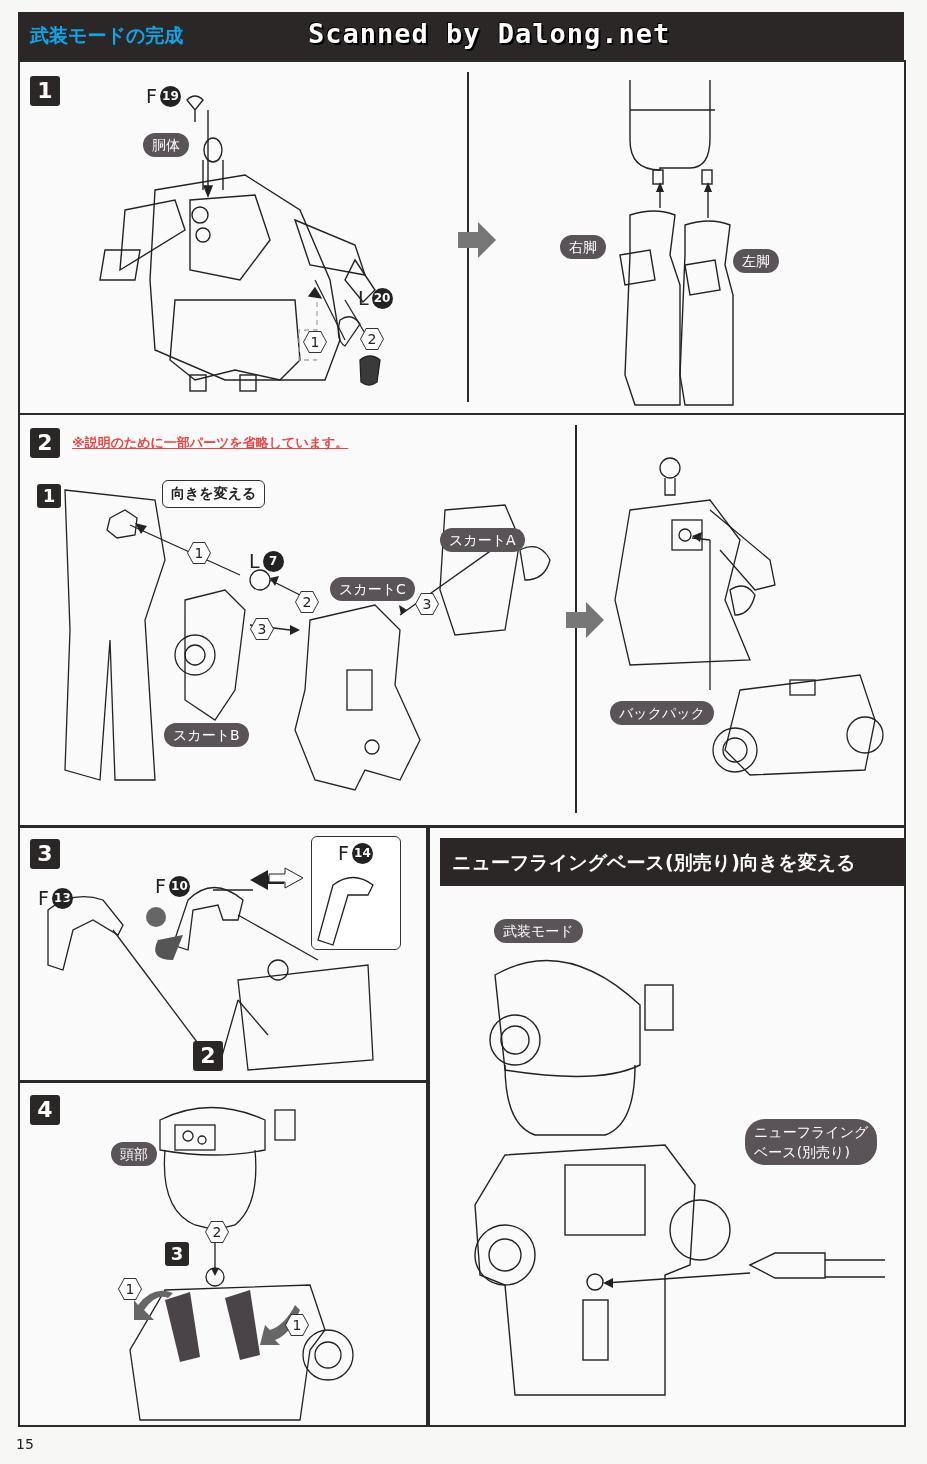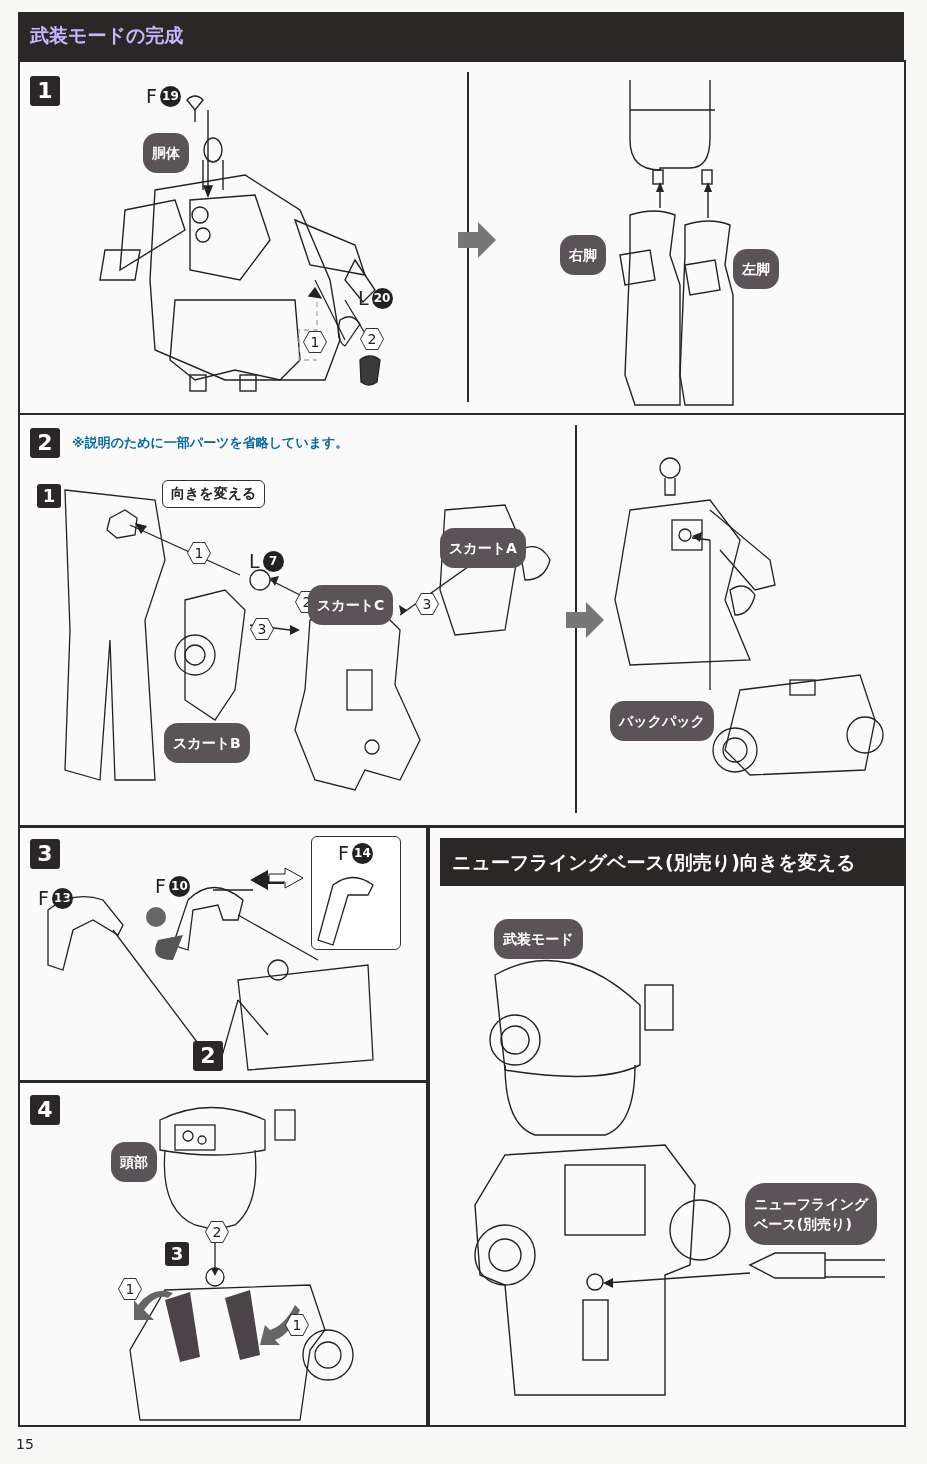--- a/index.html
+++ b/index.html
@@ -1,39 +1,40 @@
 <!DOCTYPE html>
 <html><head>
 <meta charset="utf-8">
 <style>
   html,body{margin:0;padding:0;}
   body{width:927px;height:1464px;background:#f7f7f6;position:relative;overflow:hidden;font-family:"DejaVu Sans","Liberation Sans",sans-serif;color:#222;}
   .header{position:absolute;left:18px;top:12px;width:886px;height:48px;background:#2b2727;}
-  .header-title{position:absolute;left:12px;top:11px;color:#c4b5fd;font-weight:bold;font-size:19px;letter-spacing:0px;}
+  .header-title{position:absolute;left:12px;top:11px;color:#0ea5e9;font-weight:bold;font-size:19px;letter-spacing:0px;}
   .watermark{position:absolute;left:290px;top:6px;color:#fff;font-weight:bold;font-size:27px;font-family:"DejaVu Sans Mono","Liberation Mono",monospace;text-shadow:2px 2px 0 #000,-1px -1px 0 #000;letter-spacing:1px;}
   .frame{position:absolute;border:2px solid #2a2a2a;background:#fafafa;}
   .step{position:absolute;width:30px;height:30px;background:#2b2727;color:#fff;font-weight:bold;font-size:22px;text-align:center;line-height:30px;border-radius:3px;}
   .step.small{width:24px;height:24px;font-size:18px;line-height:24px;}
-  .pill{position:absolute;background:#5a5458;color:#fff;font-size:14px;font-weight:bold;padding:11px 9px;border-radius:14px;white-space:nowrap;line-height:18px;}
-  .note{position:absolute;font-size:13px;font-weight:bold;color:#0369a1;}
+  .pill{position:absolute;background:#5a5458;color:#fff;font-size:14px;font-weight:normal;padding:3px 9px;border-radius:14px;white-space:nowrap;line-height:18px;}
+  .note{position:absolute;font-size:13px;font-weight:bold;color:#ef4444;text-decoration:underline;}
   .callout{position:absolute;border:1.5px solid #333;border-radius:6px;background:#fff;font-size:14px;font-weight:bold;padding:4px 8px;}
   .part-ref{position:absolute;font-size:19px;color:#222;display:flex;align-items:center;gap:3px;}
   .part-ref .num{display:inline-block;width:21px;height:21px;border-radius:50%;background:#222;color:#fff;font-size:12px;font-weight:bold;text-align:center;line-height:21px;}
   .hex{position:absolute;width:22px;height:20px;font-size:14px;text-align:center;line-height:20px;background:#fff;clip-path:polygon(25% 0,75% 0,100% 50%,75% 100%,25% 100%,0 50%);}
   .hex-wrap{position:absolute;width:24px;height:22px;background:#333;clip-path:polygon(25% 0,75% 0,100% 50%,75% 100%,25% 100%,0 50%);}
   .divider{position:absolute;background:#2a2a2a;}
   .section-bar{position:absolute;left:440px;top:838px;width:464px;height:48px;background:#2b2727;color:#fff;font-weight:bold;font-size:19px;line-height:48px;text-indent:12px;}
   .page-number{position:absolute;left:16px;top:1436px;font-size:14px;color:#222;}
   svg.art{position:absolute;overflow:visible;}
 </style>
 </head>
 <body>
 
 <div class="header">
   <span class="header-title">武装モードの完成</span>
+  <span class="watermark">Scanned by Dalong.net</span>
 </div>
 
 <div class="frame" style="left:18px;top:60px;width:884px;height:352px;"></div>
 <div class="divider" style="left:467px;top:72px;width:1.5px;height:330px;"></div>
 <div class="step" style="left:30px;top:76px;">1</div>
 
 <div class="part-ref" style="left:146px;top:85px;">
   <span>F</span>
   <span class="num">19</span>
 </div>
@@ -141,21 +142,21 @@
 <div class="hex-wrap" style="left:295px;top:591px;">
     <div class="hex" style="left:1px;top:1px;">2</div>
   </div>
 <div class="hex-wrap" style="left:250px;top:618px;">
     <div class="hex" style="left:1px;top:1px;">3</div>
   </div>
 <div class="hex-wrap" style="left:415px;top:593px;">
     <div class="hex" style="left:1px;top:1px;">3</div>
   </div>
 <div class="pill" style="left:440px;top:484px;margin-top:44px;">スカートA</div>
-<div class="pill" style="left:308px;top:577px;margin-top:8px;">スカートC</div>
+<div class="pill" style="left:330px;top:577px;">スカートC</div>
 <div class="pill" style="left:164px;top:723px;">スカートB</div>
 
 <svg class="art" style="left:566px;top:602px;" width="40" height="36" viewBox="0 0 40 36">
   <polygon points="0,10 20,10 20,0 38,18 20,36 20,26 0,26" fill="#777"></polygon>
 </svg>
 
 <svg class="art" style="left:610px;top:450px;" width="290" height="340" viewBox="0 0 290 340">
   <g fill="none" stroke="#222" stroke-width="1.3">
     <circle cx="60" cy="18" r="10"></circle>
     <path d="M55 28 L55 45 L65 45 L65 28"></path>
@@ -261,18 +262,18 @@
       <circle cx="40" cy="300" r="16"></circle>
     <circle cx="235" cy="275" r="30"></circle>
     <circle cx="130" cy="327" r="8"></circle>
     <rect x="118" y="345" width="25" height="60"></rect>
     <path d="M285 310 l25 -12 l50 0 l0 25 l-50 0 z"></path>
     <path d="M360 305 L420 305 M360 322 L420 322"></path>
   </g>
   <line x1="285" y1="318" x2="140" y2="328" stroke="#222" stroke-width="1.4"></line>
   <polygon points="138,328 148,323 148,333" fill="#222"></polygon>
 </svg>
-<div class="pill" style="left:745px;top:1183px;border-radius:20px;line-height:20px;">
+<div class="pill" style="left:745px;top:1119px;border-radius:20px;line-height:20px;">
   <div>ニューフライング</div>
   <div>ベース(別売り)</div>
 </div>
 
 <div class="page-number">15</div>
 
 </body></html>

